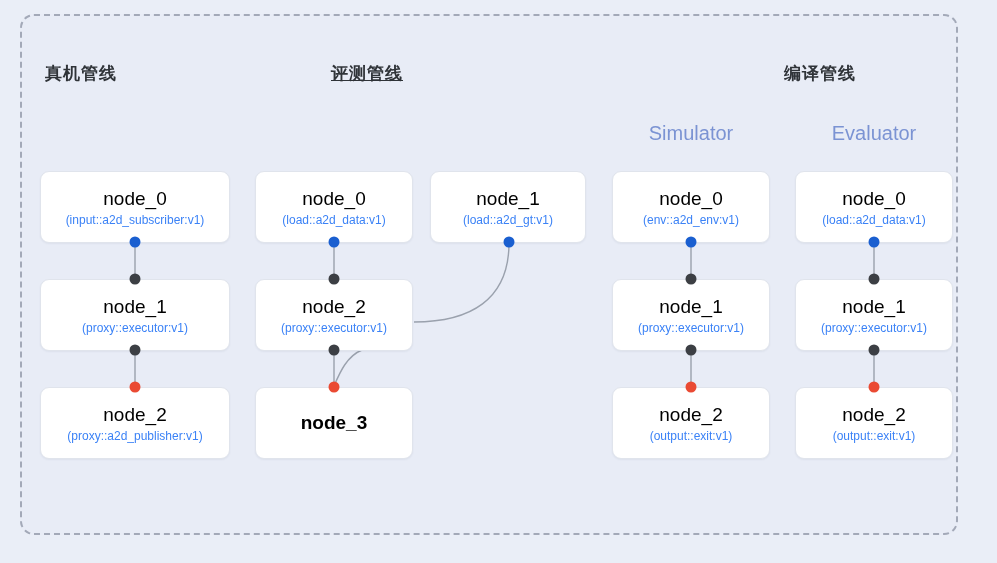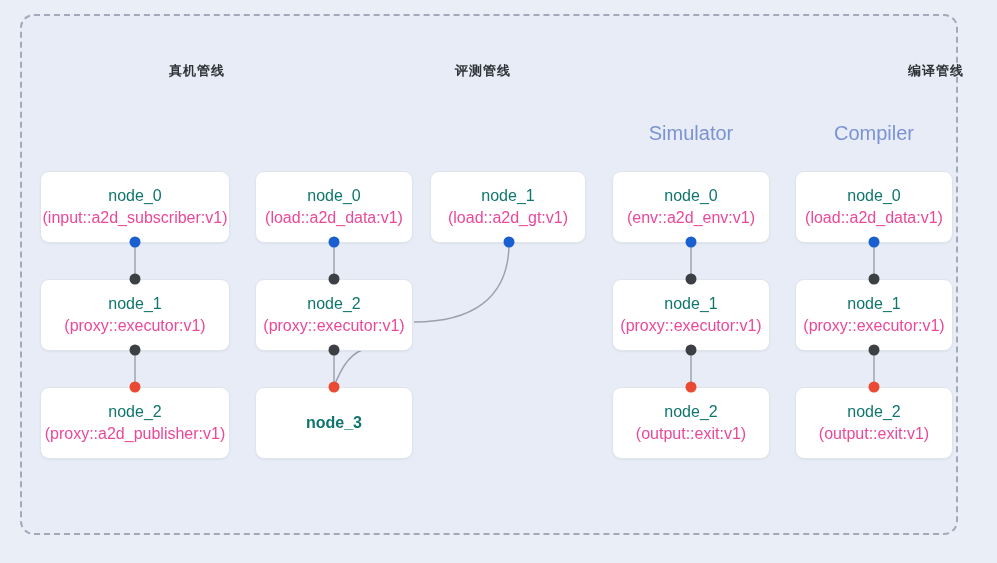--- a/index.html
+++ b/index.html
@@ -36,24 +36,24 @@
     position: absolute;
     left: 0;
     top: 0;
     width: 997px;
     height: 563px;
     pointer-events: none;
   }
   .col-title-cn {
     position: absolute;
     top: 62px;
-    font-size: 13px;
+    font-size: 17px;
     font-weight: bold;
     color: #2f3338;
-    text-align: right;
+    text-align: left;
     letter-spacing: 1px;
   }
   .col-title-en {
     position: absolute;
     top: 122px;
     font-size: 20px;
     font-weight: normal;
     color: #7b93d3;
     text-align: center;
   }
@@ -64,27 +64,27 @@
     border: 1px solid #e0e4ec;
     border-radius: 9px;
     box-shadow: 0 1px 2px rgba(40,50,80,0.06);
     display: flex;
     flex-direction: column;
     align-items: center;
     justify-content: center;
     text-align: center;
   }
   .node-name {
-    font-size: 16px;
-    color: #0f766e;
+    font-size: 19px;
+    color: #000000;
     line-height: 1.35;
   }
   .node-spec {
-    font-size: 16px;
-    color: #ec4899;
+    font-size: 12px;
+    color: #3b82f6;
     line-height: 1.35;
     white-space: nowrap;
   }
   .port {
     position: absolute;
     width: 11px;
     height: 11px;
     border-radius: 50%;
     transform: translate(-50%, -50%);
   }
@@ -113,26 +113,26 @@
 
     <line x1="691" y1="242" x2="691" y2="278" stroke="#9aa1ad" stroke-width="1.4"></line>
     <line x1="691" y1="350" x2="691" y2="386" stroke="#9aa1ad" stroke-width="1.4"></line>
 
     <line x1="874" y1="242" x2="874" y2="278" stroke="#9aa1ad" stroke-width="1.4"></line>
     <line x1="874" y1="350" x2="874" y2="386" stroke="#9aa1ad" stroke-width="1.4"></line>
   </svg>
 
   <div class="col-title-cn" style="left:45px;width:180px;">真机管线</div>
 
-  <div class="col-title-cn" style="left:331px;width:180px;">评测管线</div>
+  <div class="col-title-cn" style="left:331px;width:180px;text-decoration:underline;">评测管线</div>
 
   <div class="col-title-en" style="left:601px;width:180px;">Simulator</div>
 
   <div class="col-title-cn" style="left:784px;width:180px;">编译管线</div>
-  <div class="col-title-en" style="left:784px;width:180px;">Compiler</div>
+  <div class="col-title-en" style="left:784px;width:180px;">Evaluator</div>
 
   <div class="node" style="left:40px;top:171px;width:190px;height:72px;">
     <div class="node-name">node_0</div>
     <div class="node-spec">(input::a2d_subscriber:v1)</div>
   </div>
   <div class="port port-in-blue" style="left:135px;top:242px;"></div>
 
   <div class="node" style="left:40px;top:279px;width:190px;height:72px;">
     <div class="node-name">node_1</div>
     <div class="node-spec">(proxy::executor:v1)</div>

